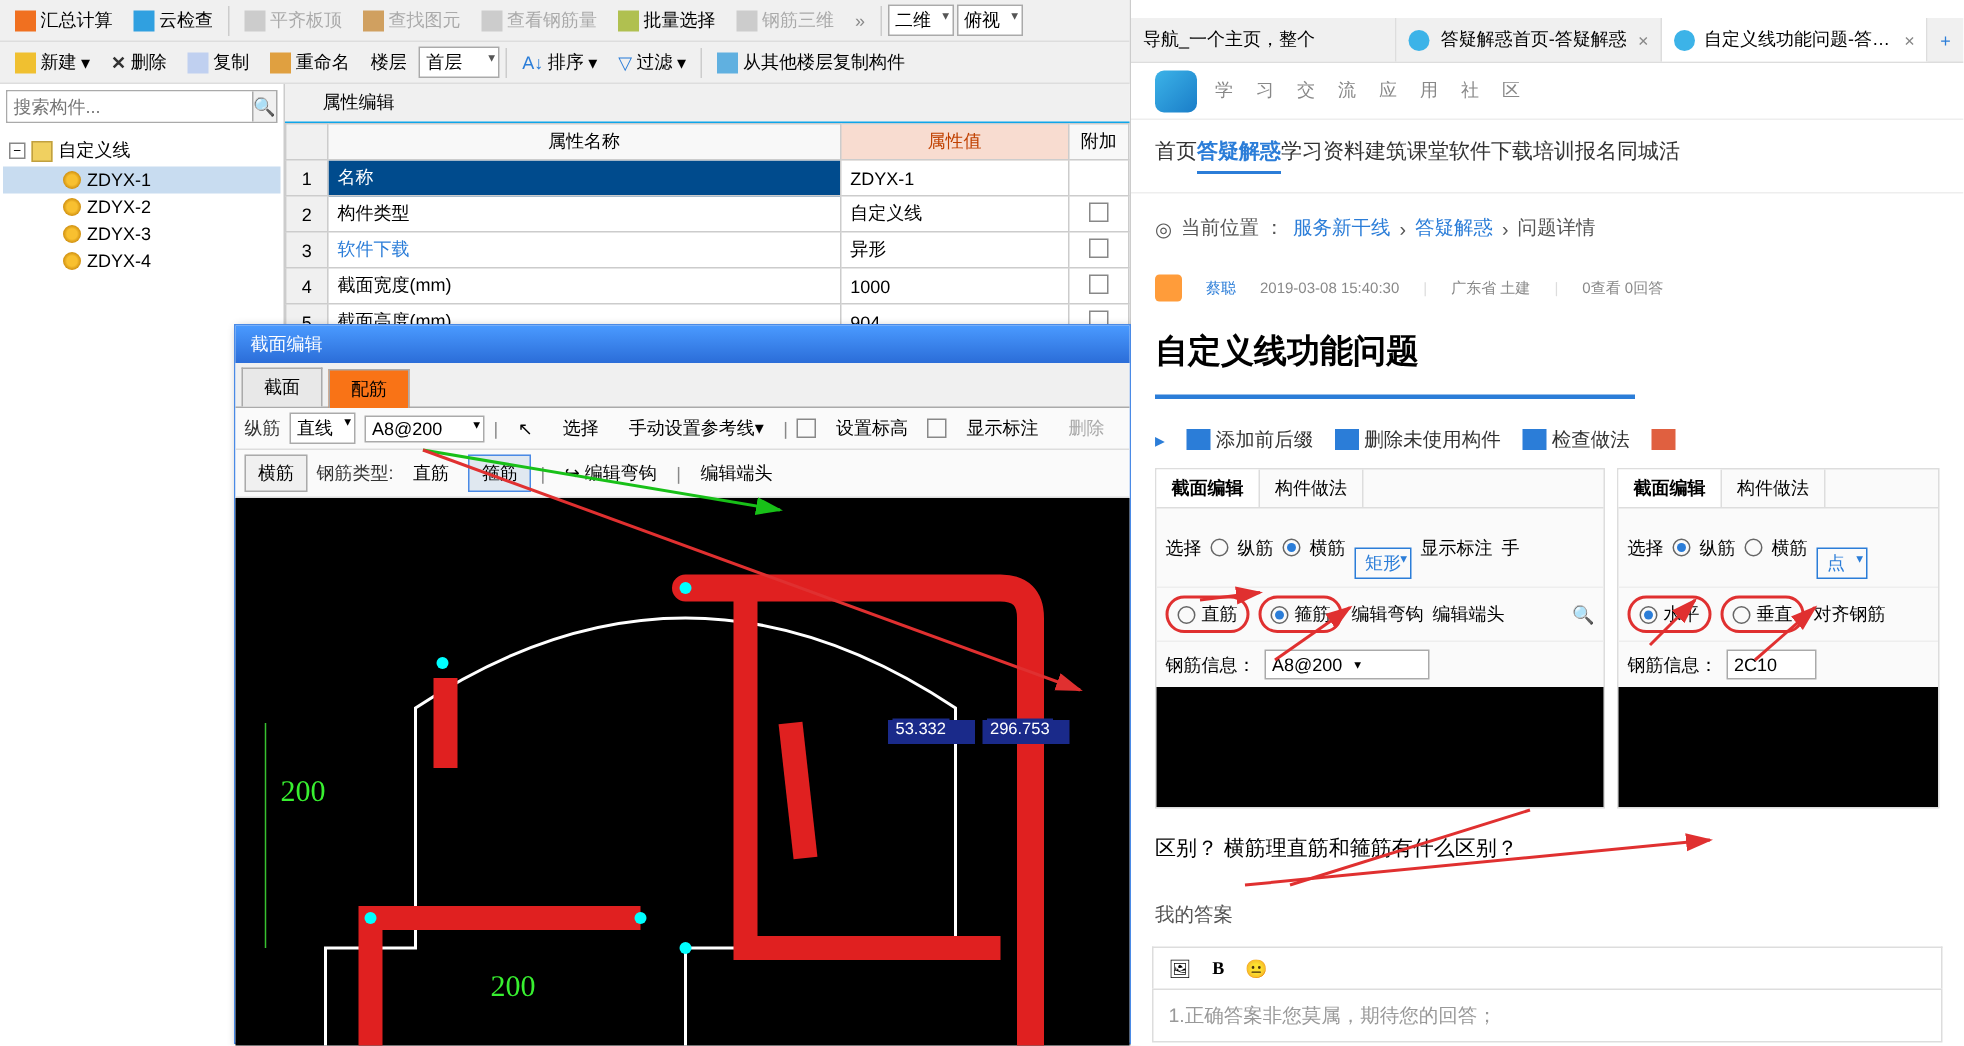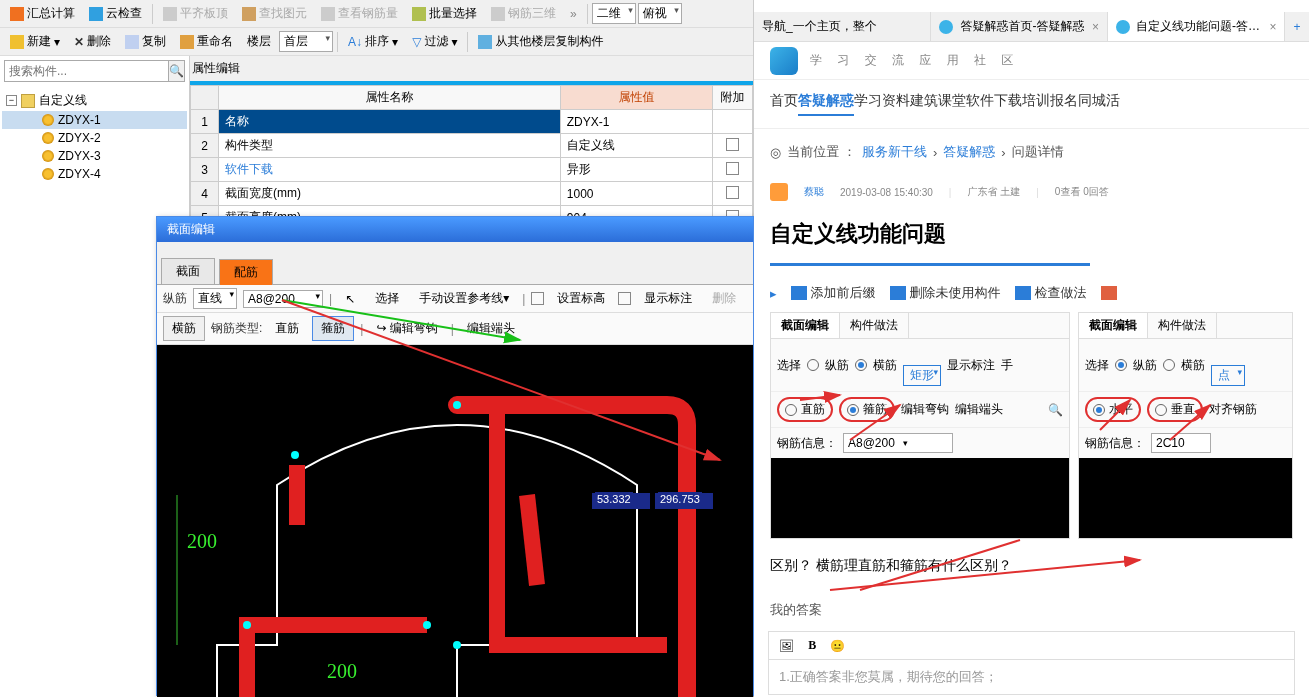--- a/index.html
+++ b/index.html
@@ -24,35 +24,35 @@
 .tree { padding: 4px 2px; }
 .tree-row { display: flex; align-items: center; padding: 2px 4px; cursor: pointer; gap: 4px; }
 .tree-toggle { width: 11px; height: 11px; border: 1px solid #888; display: inline-flex; align-items: center; justify-content: center; font-size: 9px; line-height: 1; }
 .tree-icon { width: 14px; height: 14px; background: #f0d060; border: 1px solid #c0a040; }
 .tree-leaf-icon { width: 12px; height: 12px; border-radius: 50%; background: radial-gradient(circle,#f8c030 40%,#d09010 70%); }
 .tree-item { font-family: Consolas, monospace; }
 .tree-item.selected { background: #c8dcf0; }
 
 
 .prop-panel { position: absolute; left: 190px; top: 56px; right: 0; height: 160px; background: #fff; }
-.prop-tab { background: #f0f0f0; border-bottom: 4px solid #0ea5e9; padding: 4px 2px; font-size: 12px; }
+.prop-tab { background: #f0f0f0; border-bottom: 1px solid #0ea5e9; padding: 4px 25px; font-size: 12px; }
 .prop-table { width: 100%; border-collapse: collapse; }
 .prop-table th, .prop-table td { border: 1px solid #ccc; padding: 3px 6px; font-size: 12px; text-align: left; }
 .prop-table th { background: #f8f8f8; text-align: center; font-weight: normal; }
 .prop-table .row-num { background: #f0f0f0; text-align: center; width: 28px; }
 .prop-table .val-col { text-align: left; }
 .prop-table tr.selected td.name-cell { background: #004b8d; color: #fff; }
 .prop-table tr.selected td.val-col { background: #fff; }
 .chk { width: 13px; height: 13px; border: 1px solid #888; display: inline-block; margin: auto; }
 
 
 .section-dialog { position: absolute; left: 156px; top: 216px; width: 598px; height: 480px; border: 1px solid #4a8ae6; background: #fff; box-shadow: 2px 2px 6px rgba(0,0,0,.3); }
 .dlg-title { background: linear-gradient(#4a9aff,#2b6dd8); color: #fff; padding: 4px 10px; font-size: 12px; display: flex; }
 .dlg-tabs { display: flex; border-bottom: 1px solid #aaa; background: #f0f0f0; }
-.dlg-tab { padding: 4px 14px; border: 1px solid #aaa; border-bottom: none; margin-left: 4px; margin-top: 16px; background: #e8e8e8; cursor: pointer; }
+.dlg-tab { padding: 4px 14px; border: 1px solid #aaa; border-bottom: none; margin-left: 4px; margin-top: 3px; background: #e8e8e8; cursor: pointer; }
 .dlg-tab.active { background: #f97316; position: relative; top: 1px; }
 .dlg-bar { display: flex; align-items: center; padding: 3px 6px; gap: 6px; border-bottom: 1px solid #ddd; flex-wrap: nowrap; background: #fafafa; font-size: 12px; }
 .dlg-bar .lbl { color: #333; }
 .dlg-bar .sel { border: 1px solid #aaa; padding: 1px 14px 1px 4px; position: relative; background: #fff; }
 .dlg-bar .sel::after { content: "▾"; position: absolute; right: 2px; top: 0; font-size: 9px; }
 .dlg-bar .btn { padding: 1px 6px; border: 1px solid transparent; cursor: pointer; }
 .dlg-bar .chk2 { width: 13px; height: 13px; border: 1px solid #888; }
 .tabbtn { display: inline-block; padding: 3px 8px; border: 1px solid #aaa; background: #f0f0f0; cursor: pointer; }
 .tabbtn.pressed { background: #e0e8f0; border-color: #4a8ae6; }
 

